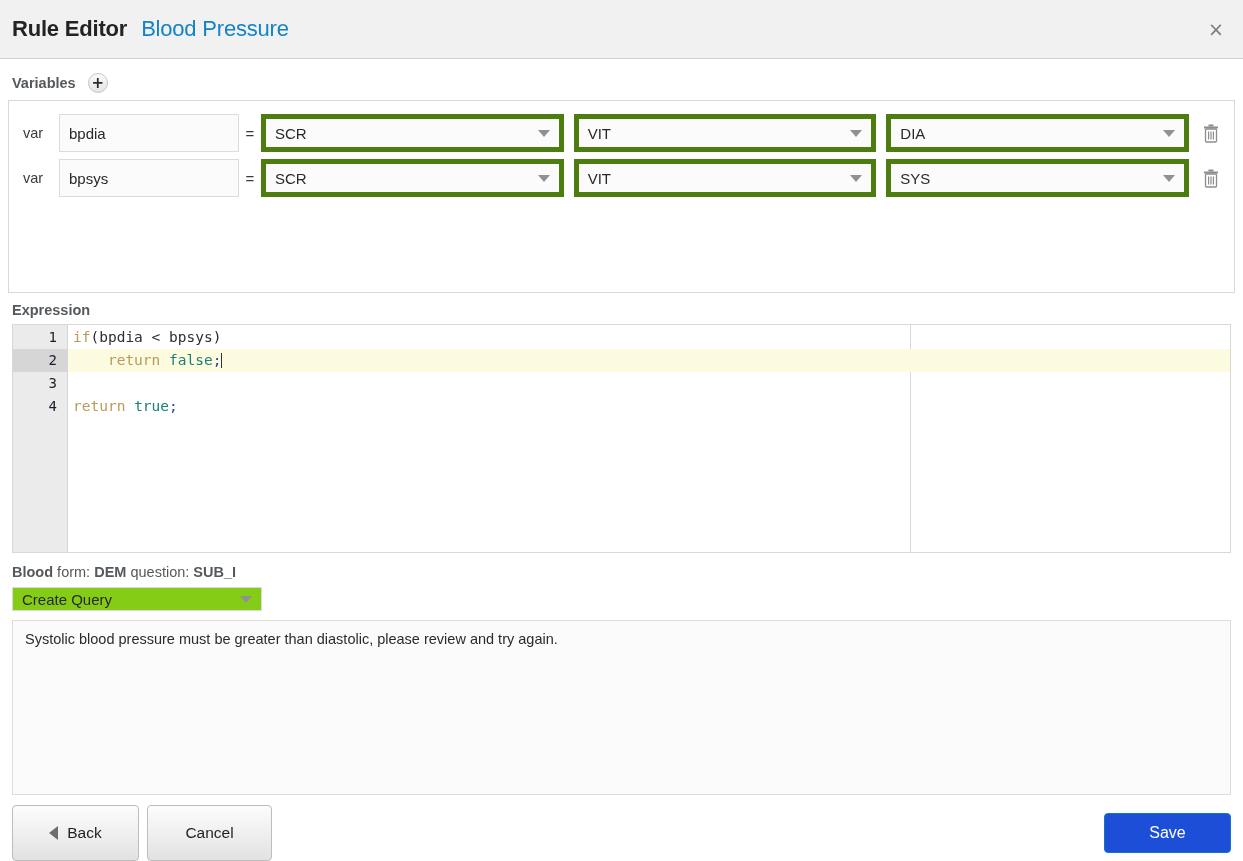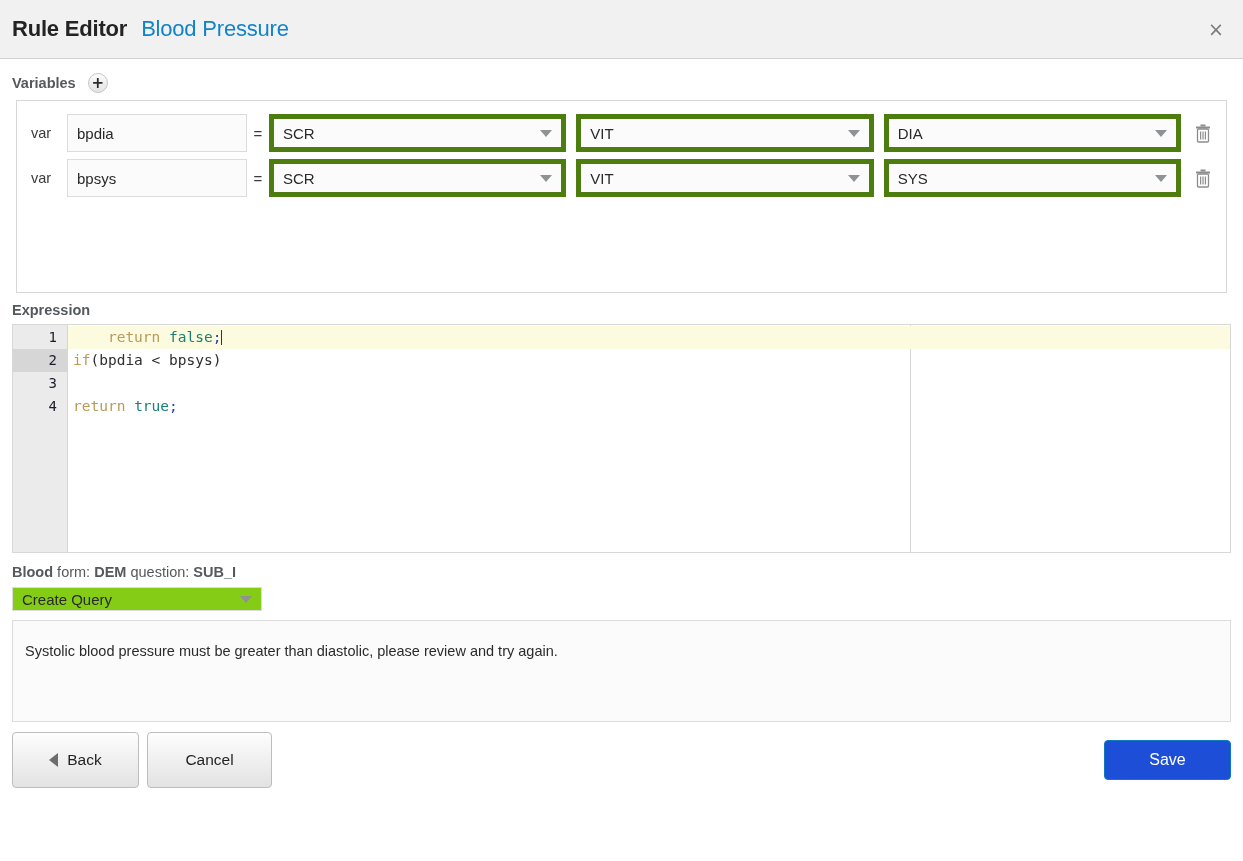--- a/index.html
+++ b/index.html
@@ -68,21 +68,21 @@
     font-size: 15px;
     font-weight: bold;
     color: #2a2a2a;
     line-height: 1;
     cursor: pointer;
     font-family: "DejaVu Sans", sans-serif;
   }
 
   
   .variables-panel {
-    margin: 0 16px;
+    margin: 0 8px;
     height: 193px;
     background: #ffffff;
     border: 1px solid #d8d8d8;
     padding: 13px 0 0 0;
   }
   .var-row {
     display: flex;
     align-items: center;
     height: 38px;
     margin-bottom: 7px;
@@ -232,24 +232,24 @@
     display: flex;
     align-items: center;
     padding: 0 26px 0 9px;
     font-size: 15px;
     color: #292929;
     position: relative;
     cursor: pointer;
   }
   .message-box {
     margin: 9px 4px 0 12px;
-    height: 102px;
+    height: 175px;
     border: 1px solid #dcdcdc;
     background: #fbfbfb;
-    padding: 20px 12px;
+    padding: 8px 12px;
     font-size: 14.5px;
     color: #2b2b2b;
     line-height: 1.4;
     overflow: auto;
     resize: none;
     font-family: "Liberation Sans", sans-serif;
     outline: none;
     width: calc(100% - 24px);
   }
 
@@ -383,22 +383,22 @@
 
 <div class="editor">
   <div class="gutter">
     <div class="gutter-line">1</div>
     <div class="gutter-line active">2</div>
     <div class="gutter-line">3</div>
     <div class="gutter-line">4</div>
   </div>
   <div class="code-area">
     <div class="margin-guide"></div>
+    <div class="code-line"><span class="tok-kw">if</span><span class="tok-op">(</span><span class="tok-ident">bpdia</span> &lt; <span class="tok-ident">bpsys</span><span class="tok-op">)</span></div>
     <div class="code-line active">    <span class="tok-kw">return</span> <span class="tok-bool">false</span><span class="tok-punct">;</span><span class="caret-bar"></span></div>
-    <div class="code-line"><span class="tok-kw">if</span><span class="tok-op">(</span><span class="tok-ident">bpdia</span> &lt; <span class="tok-ident">bpsys</span><span class="tok-op">)</span></div>
     <div class="code-line">&nbsp;</div>
     <div class="code-line"><span class="tok-kw">return</span> <span class="tok-bool">true</span><span class="tok-punct">;</span></div>
   </div>
 </div>
 
 
 <div class="action-label">
   <b>Blood</b><span>&nbsp;</span><span>form:</span><span>&nbsp;</span><b>DEM</b><span>&nbsp;</span><span>question:</span><span>&nbsp;</span><b>SUB_I</b>
 </div>
 

